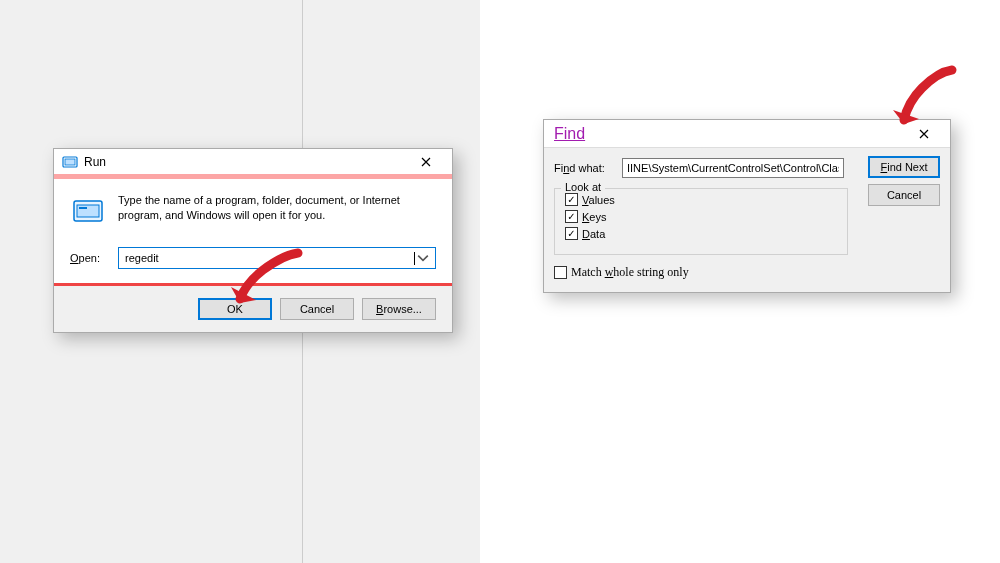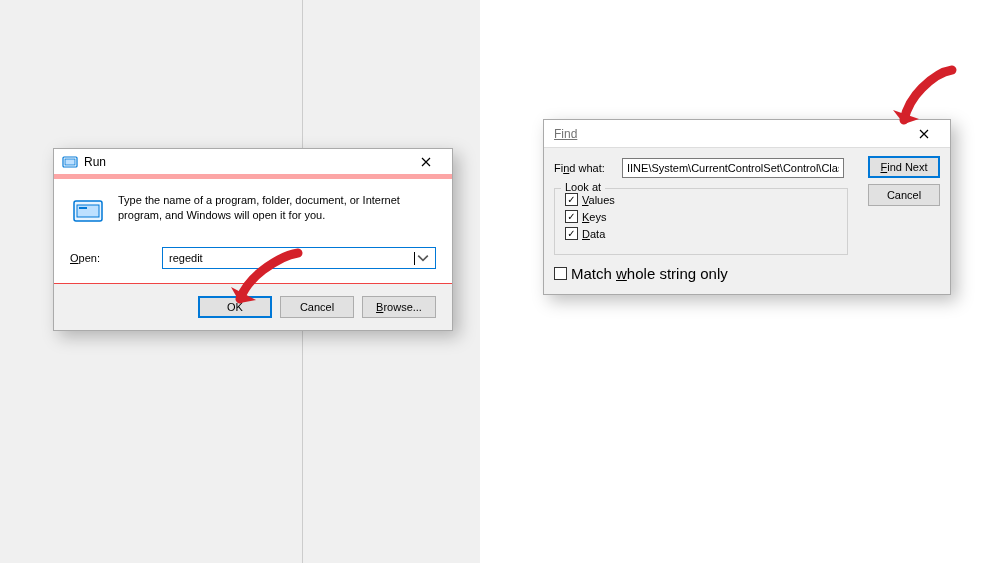--- a/index.html
+++ b/index.html
@@ -94,21 +94,20 @@
     }
     .combo {
       flex: 1;
       height: 22px;
       border: 1px solid #0078d7;
       background: #fff;
       display: flex;
       align-items: center;
       padding: 0 4px 0 6px;
       position: relative;
-      margin-left: 44px;
     }
     .combo .combo-text {
       flex: 1;
       font-size: 11px;
       color: #000;
     }
     .combo .cursor {
       display:inline-block;
       width:1px;height:13px;
       background:#000;
@@ -119,21 +118,21 @@
       width: 16px; height: 16px;
       display: flex; align-items:center; justify-content:center;
     }
 
     .run-footer {
       background: #f0f0f0;
       padding: 12px 16px;
       display: flex;
       justify-content: flex-end;
       gap: 8px;
-      border-top: 1px solid #ef4444;
+      border-top: 3px solid #ef4444;
     }
     .win-button {
       min-width: 74px;
       height: 22px;
       border: 1px solid #adadad;
       background: #e1e1e1;
       font-size: 11px;
       color: #000;
       cursor: pointer;
       padding: 0 8px;
@@ -156,22 +155,22 @@
     .find-titlebar {
       height: 28px;
       display: flex;
       align-items: center;
       padding: 0 6px 0 10px;
       background: #fff;
       border-bottom: 1px solid #ddd;
     }
     .find-titlebar .title-text {
       flex: 1;
-      font-size: 12px;
-      color: #737373;
+      font-size: 16px;
+      color: #a21caf;
       text-decoration: underline;
     }
     .find-body {
       padding: 10px 10px 12px 10px;
       position: relative;
     }
     .find-row1 {
       display: flex;
       align-items: center;
       gap: 8px;
@@ -231,21 +230,22 @@
       content: "✓";
       font-size: 10px;
       line-height: 1;
       color: #000;
     }
     .match-row {
       margin-top: 10px;
       display: flex;
       align-items: center;
       gap: 4px;
-      font-size: 15px;
+      font-size: 12px;
+      font-family: Liberation Serif, serif;
     }
 
     
     .red-arrow {
       position: absolute;
       pointer-events: none;
     }
   </style>
 </head>
 <body>

